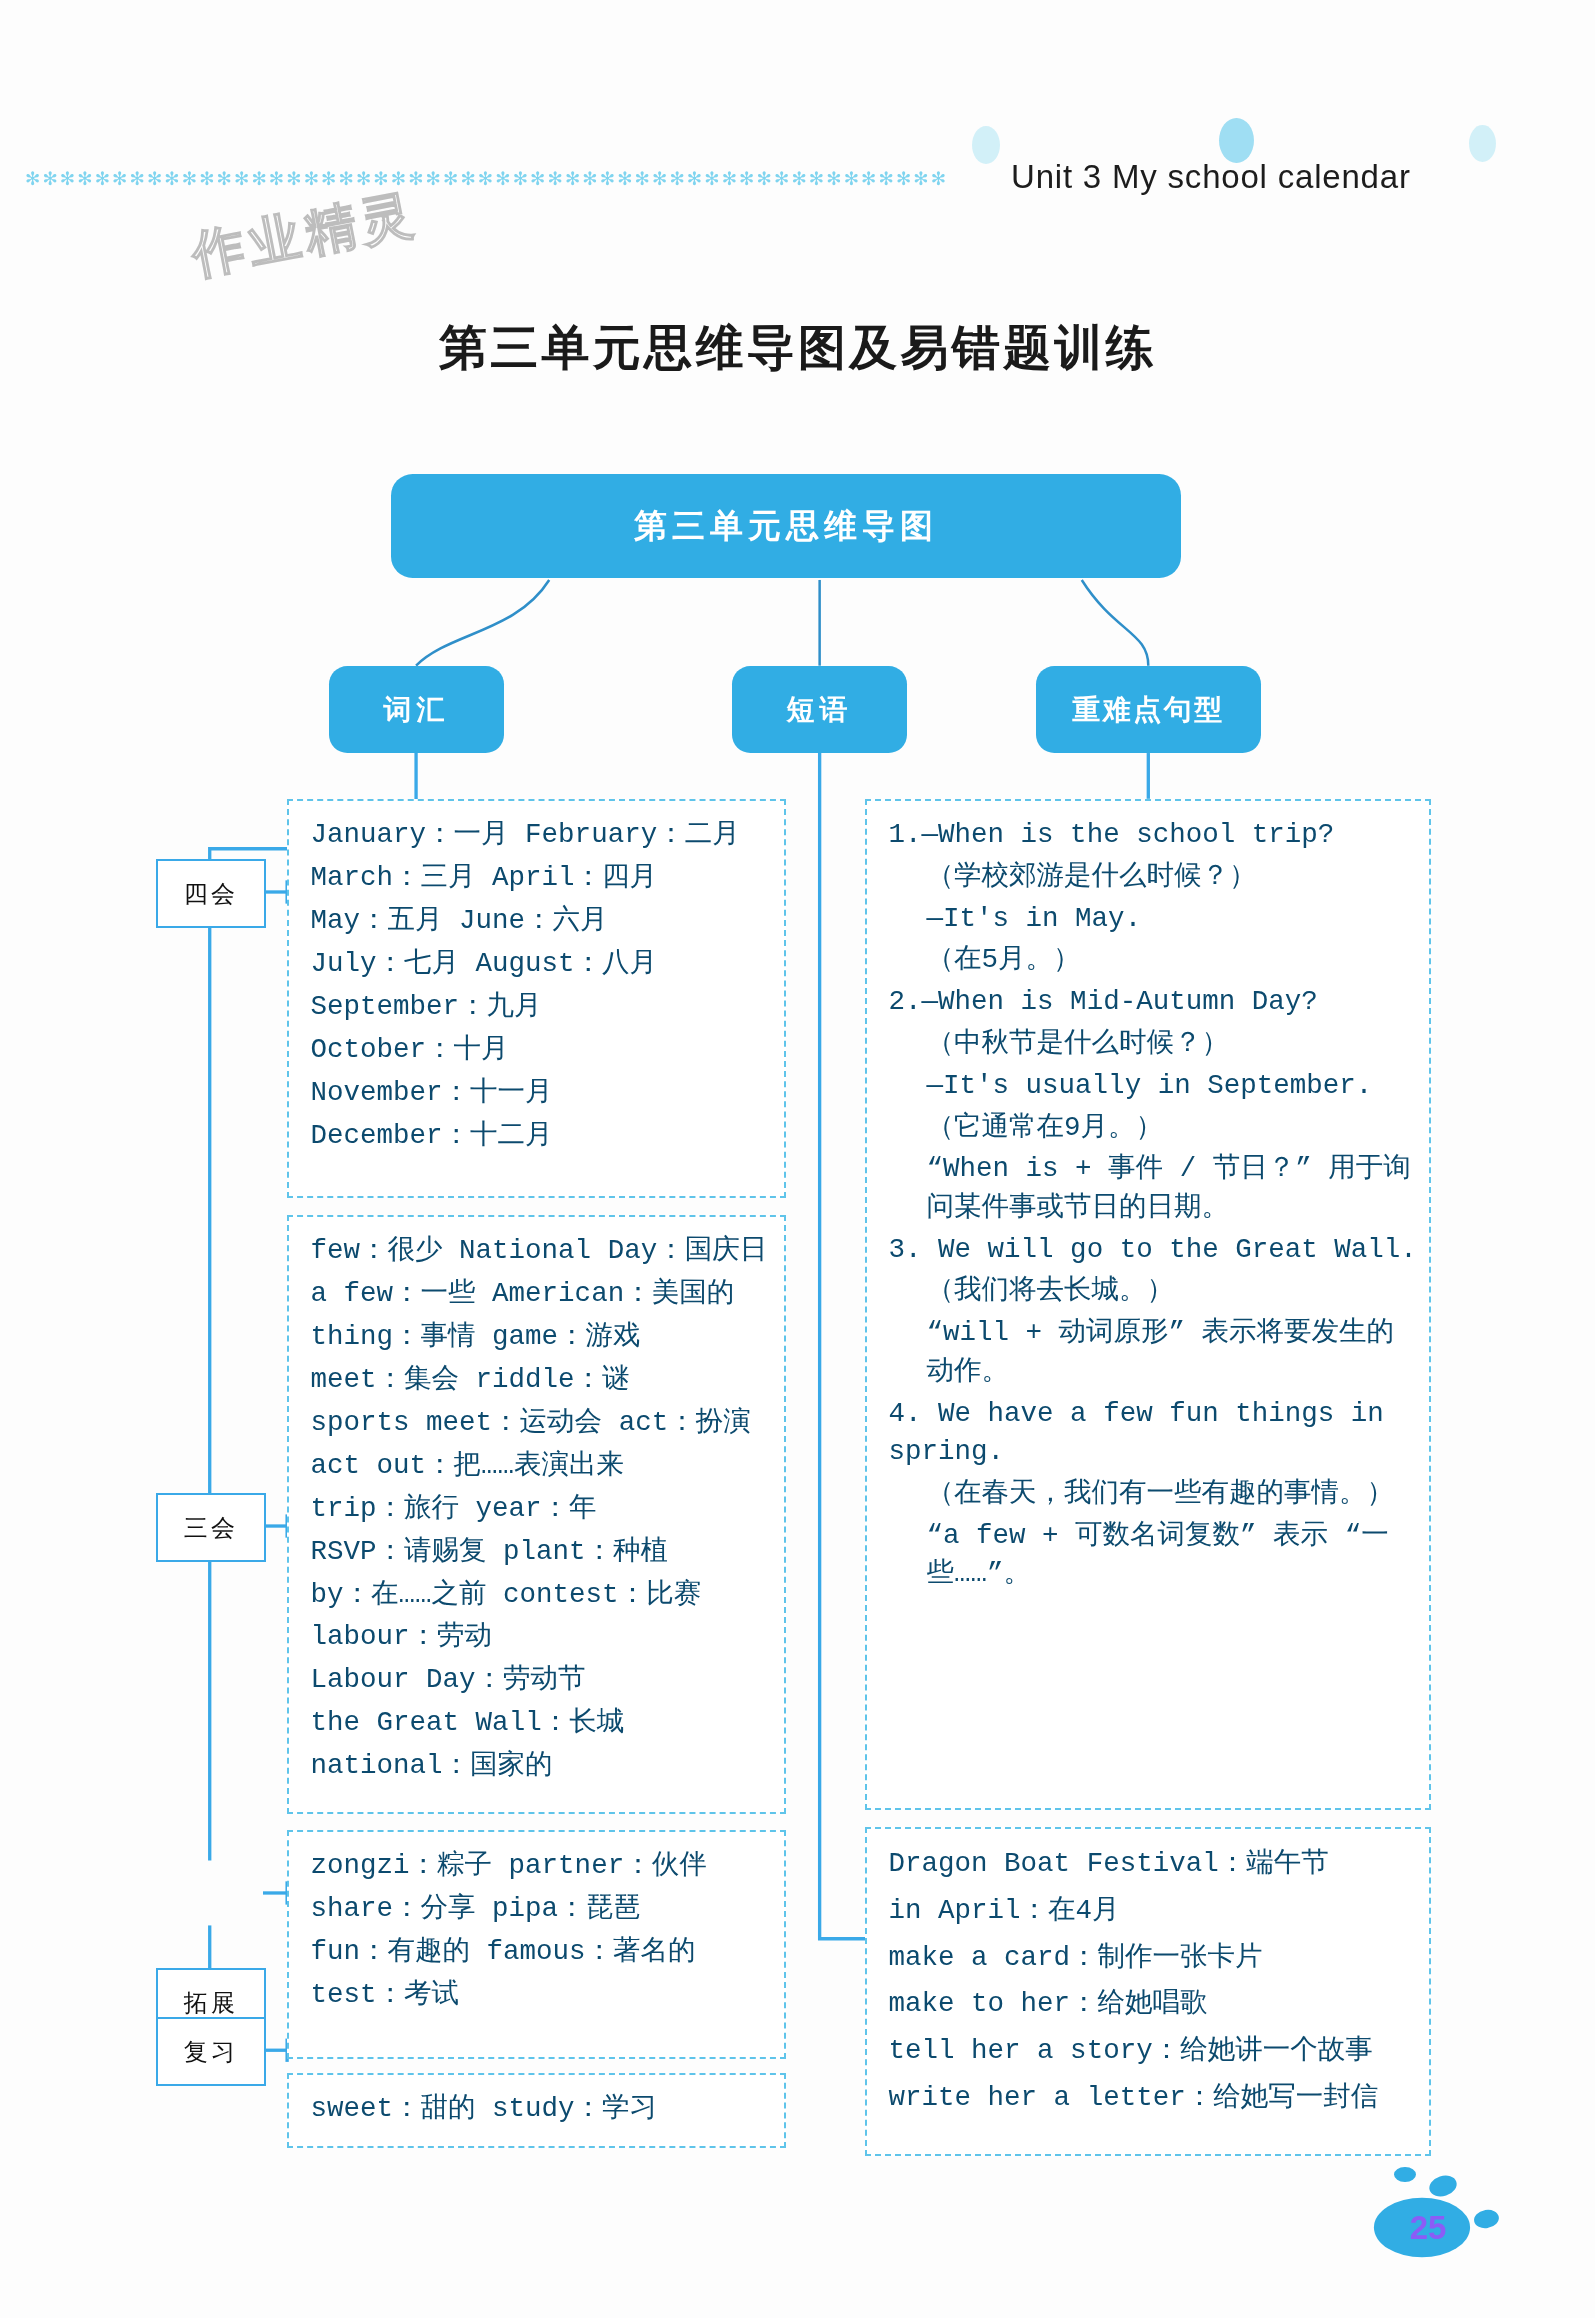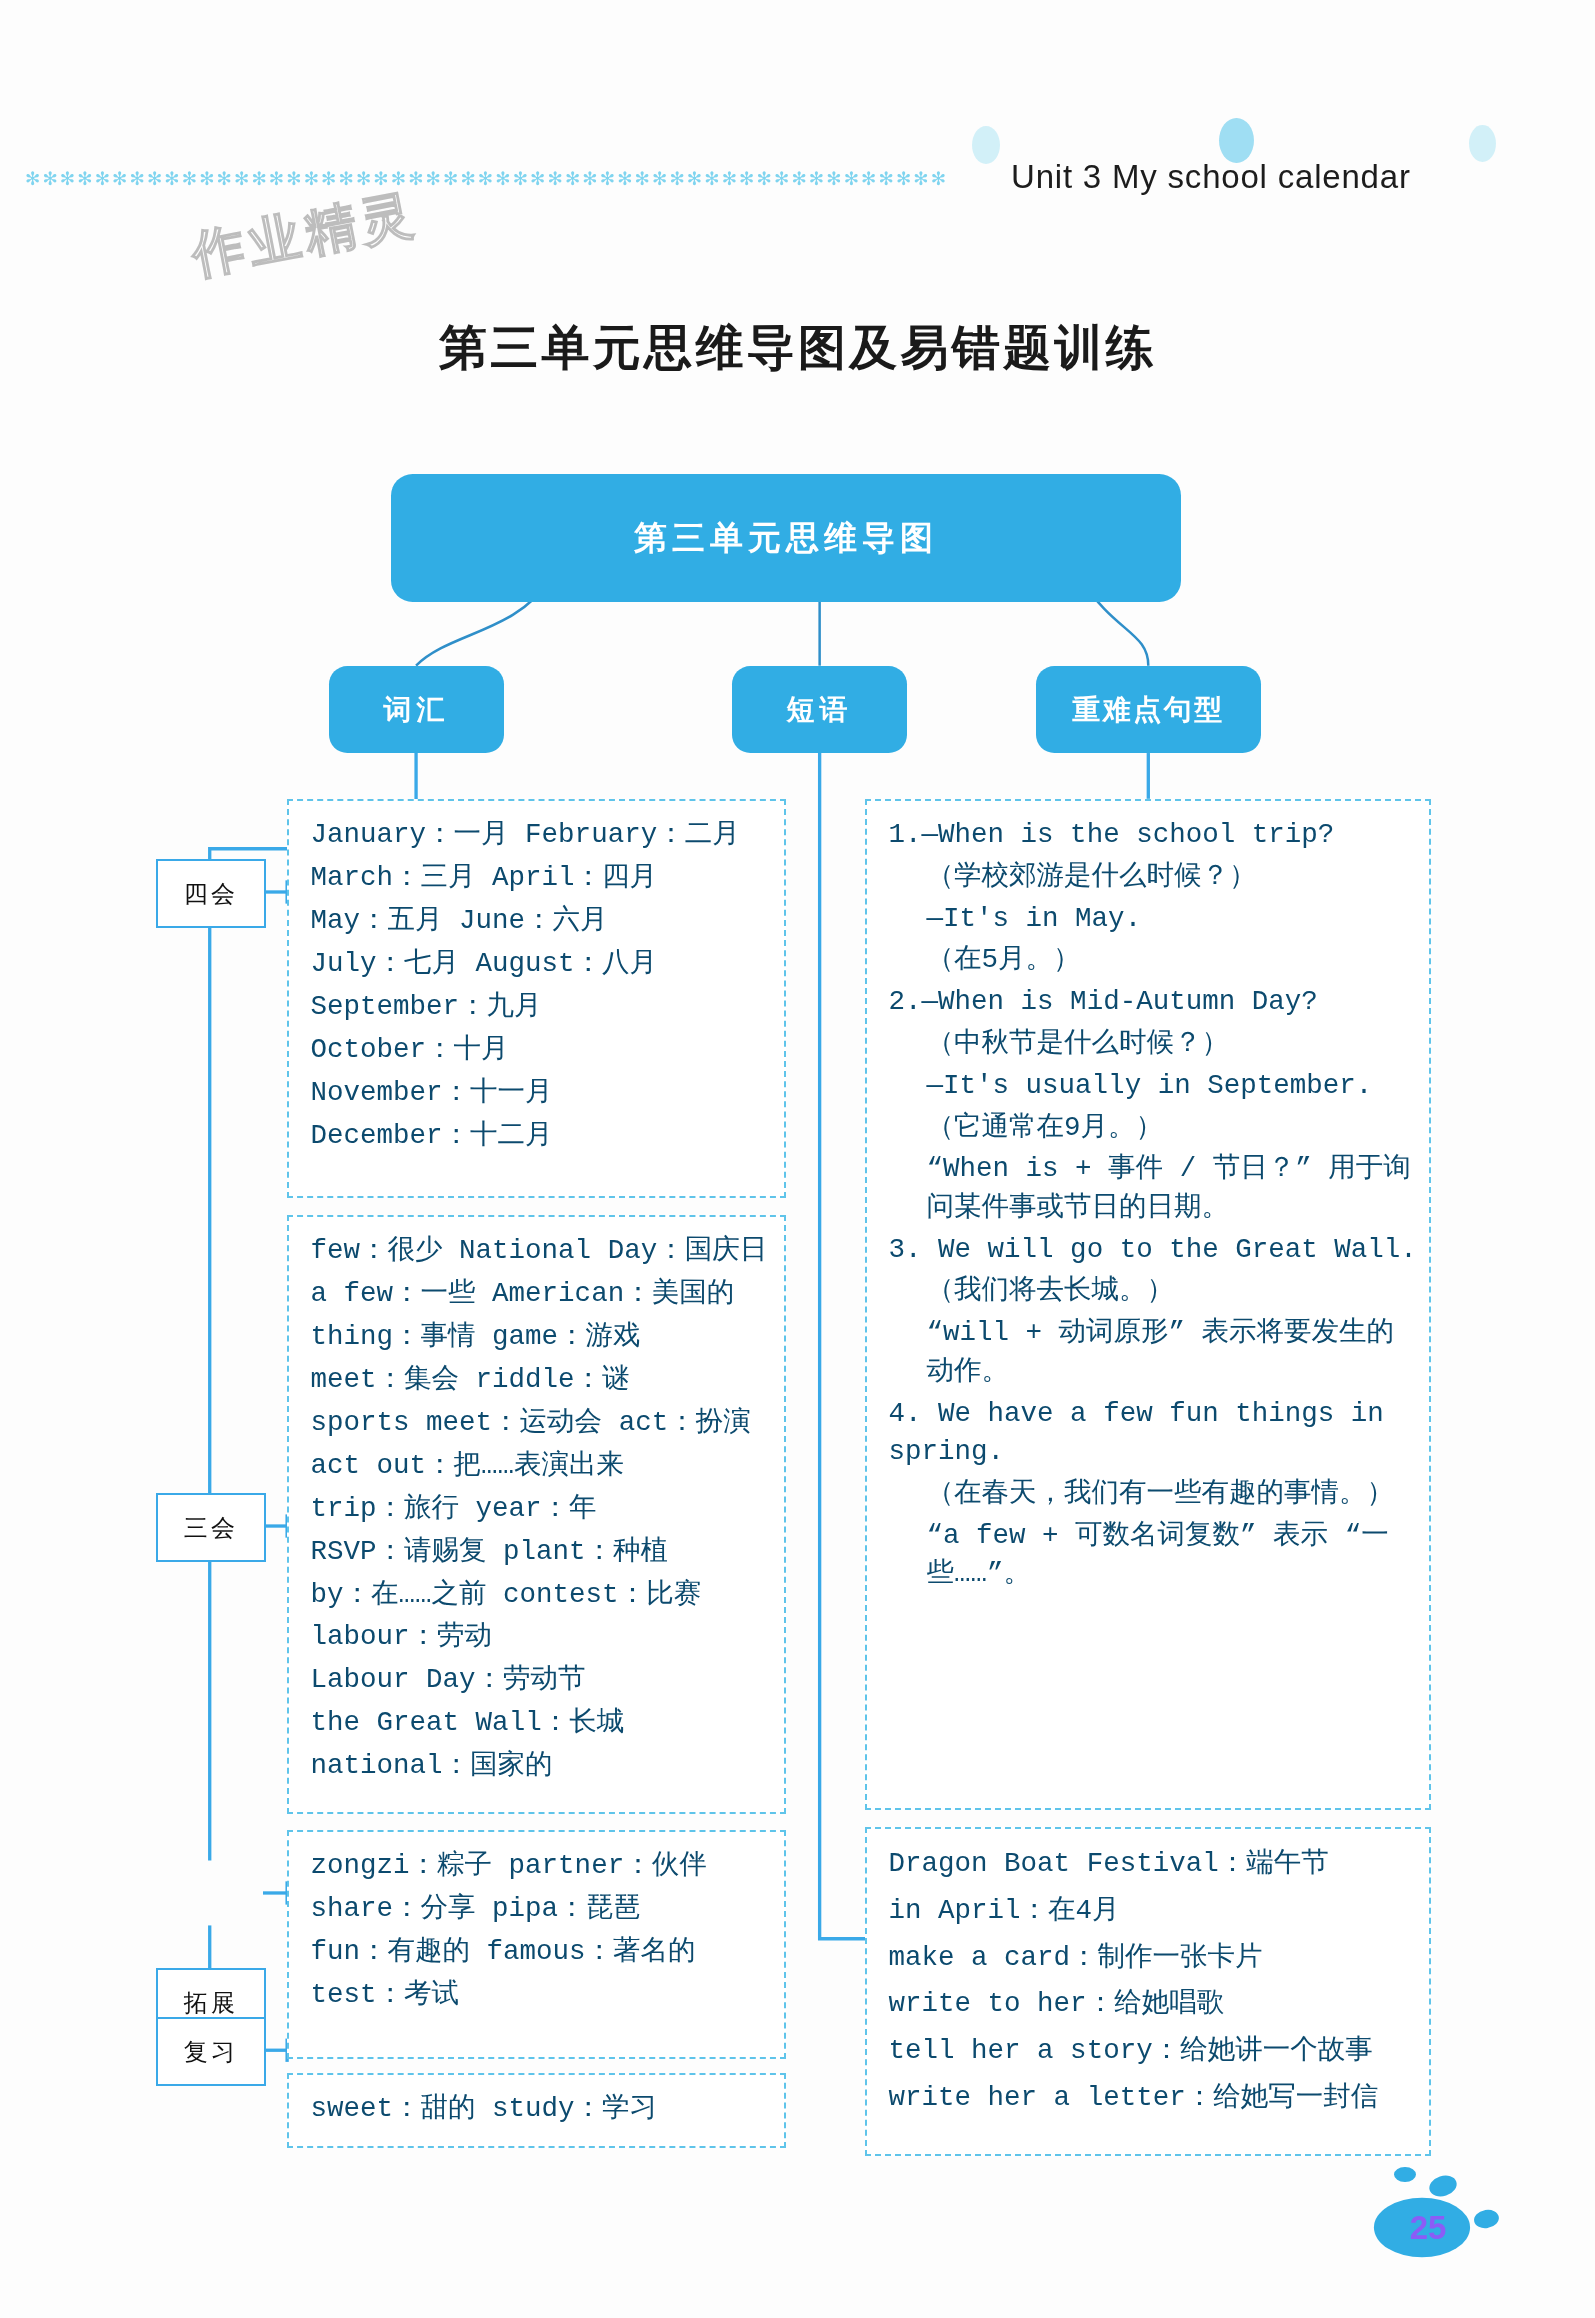--- a/index.html
+++ b/index.html
@@ -47,21 +47,21 @@
   }
 
   
   .node{
     position:absolute;background:#31ade4;color:#fff;border-radius:18.3px;
     display:flex;align-items:center;justify-content:center;
     font-weight:bold;letter-spacing:5px;
     font-family:"DejaVu Sans",sans-serif;
     box-shadow:0 0 0 0 transparent;
   }
-  .node-root{left:391px;top:474px;width:790px;height:128px;font-size:33px;border-radius:21.6px;}
+  .node-root{left:391px;top:474px;width:790px;height:104px;font-size:33px;border-radius:21.6px;}
   .node-l1{left:329px;top:666px;width:175px;height:87px;font-size:28px;}
   .node-l2{left:732px;top:666px;width:175px;height:87px;font-size:28px;}
   .node-l3{left:1036px;top:666px;width:225px;height:87px;font-size:28px;letter-spacing:2.5px;}
 
   
   .conn{position:absolute;left:0;top:0;width:1596px;height:2319px;pointer-events:none;}
 
   
   .tag{
     position:absolute;width:106px;height:65px;border:2.5px solid #3aa9e8;
@@ -219,21 +219,21 @@
       <p class="sub">（我们将去长城。）</p>
       <p class="wrap">“will + 动词原形” 表示将要发生的动作。</p>
       <p class="wrap" style="padding-left: 0px;">4. We have a few fun things in spring.</p>
       <p class="wrap">（在春天，我们有一些有趣的事情。）</p>
       <p class="wrap">“a few + 可数名词复数” 表示 “一些……”。</p>
     </div>
   <div class="dbox box-phr">
       <p>Dragon Boat Festival：端午节</p>
       <p>in April：在4月</p>
       <p>make a card：制作一张卡片</p>
-      <p>write to her：给她唱歌</p>
+      <p>make to her：给她唱歌</p>
       <p>tell her a story：给她讲一个故事</p>
       <p>write her a letter：给她写一封信</p>
     </div>
 
   <div class="dot d1"></div>
   <div class="dot d2"></div>
   <div class="dot d3"></div>
   <div class="pgblob">
     <svg width="98" height="63" viewBox="0 0 118 76" xmlns="http://www.w3.org/2000/svg">
       <ellipse cx="59" cy="38" rx="58" ry="36" fill="#31ade4"></ellipse>

